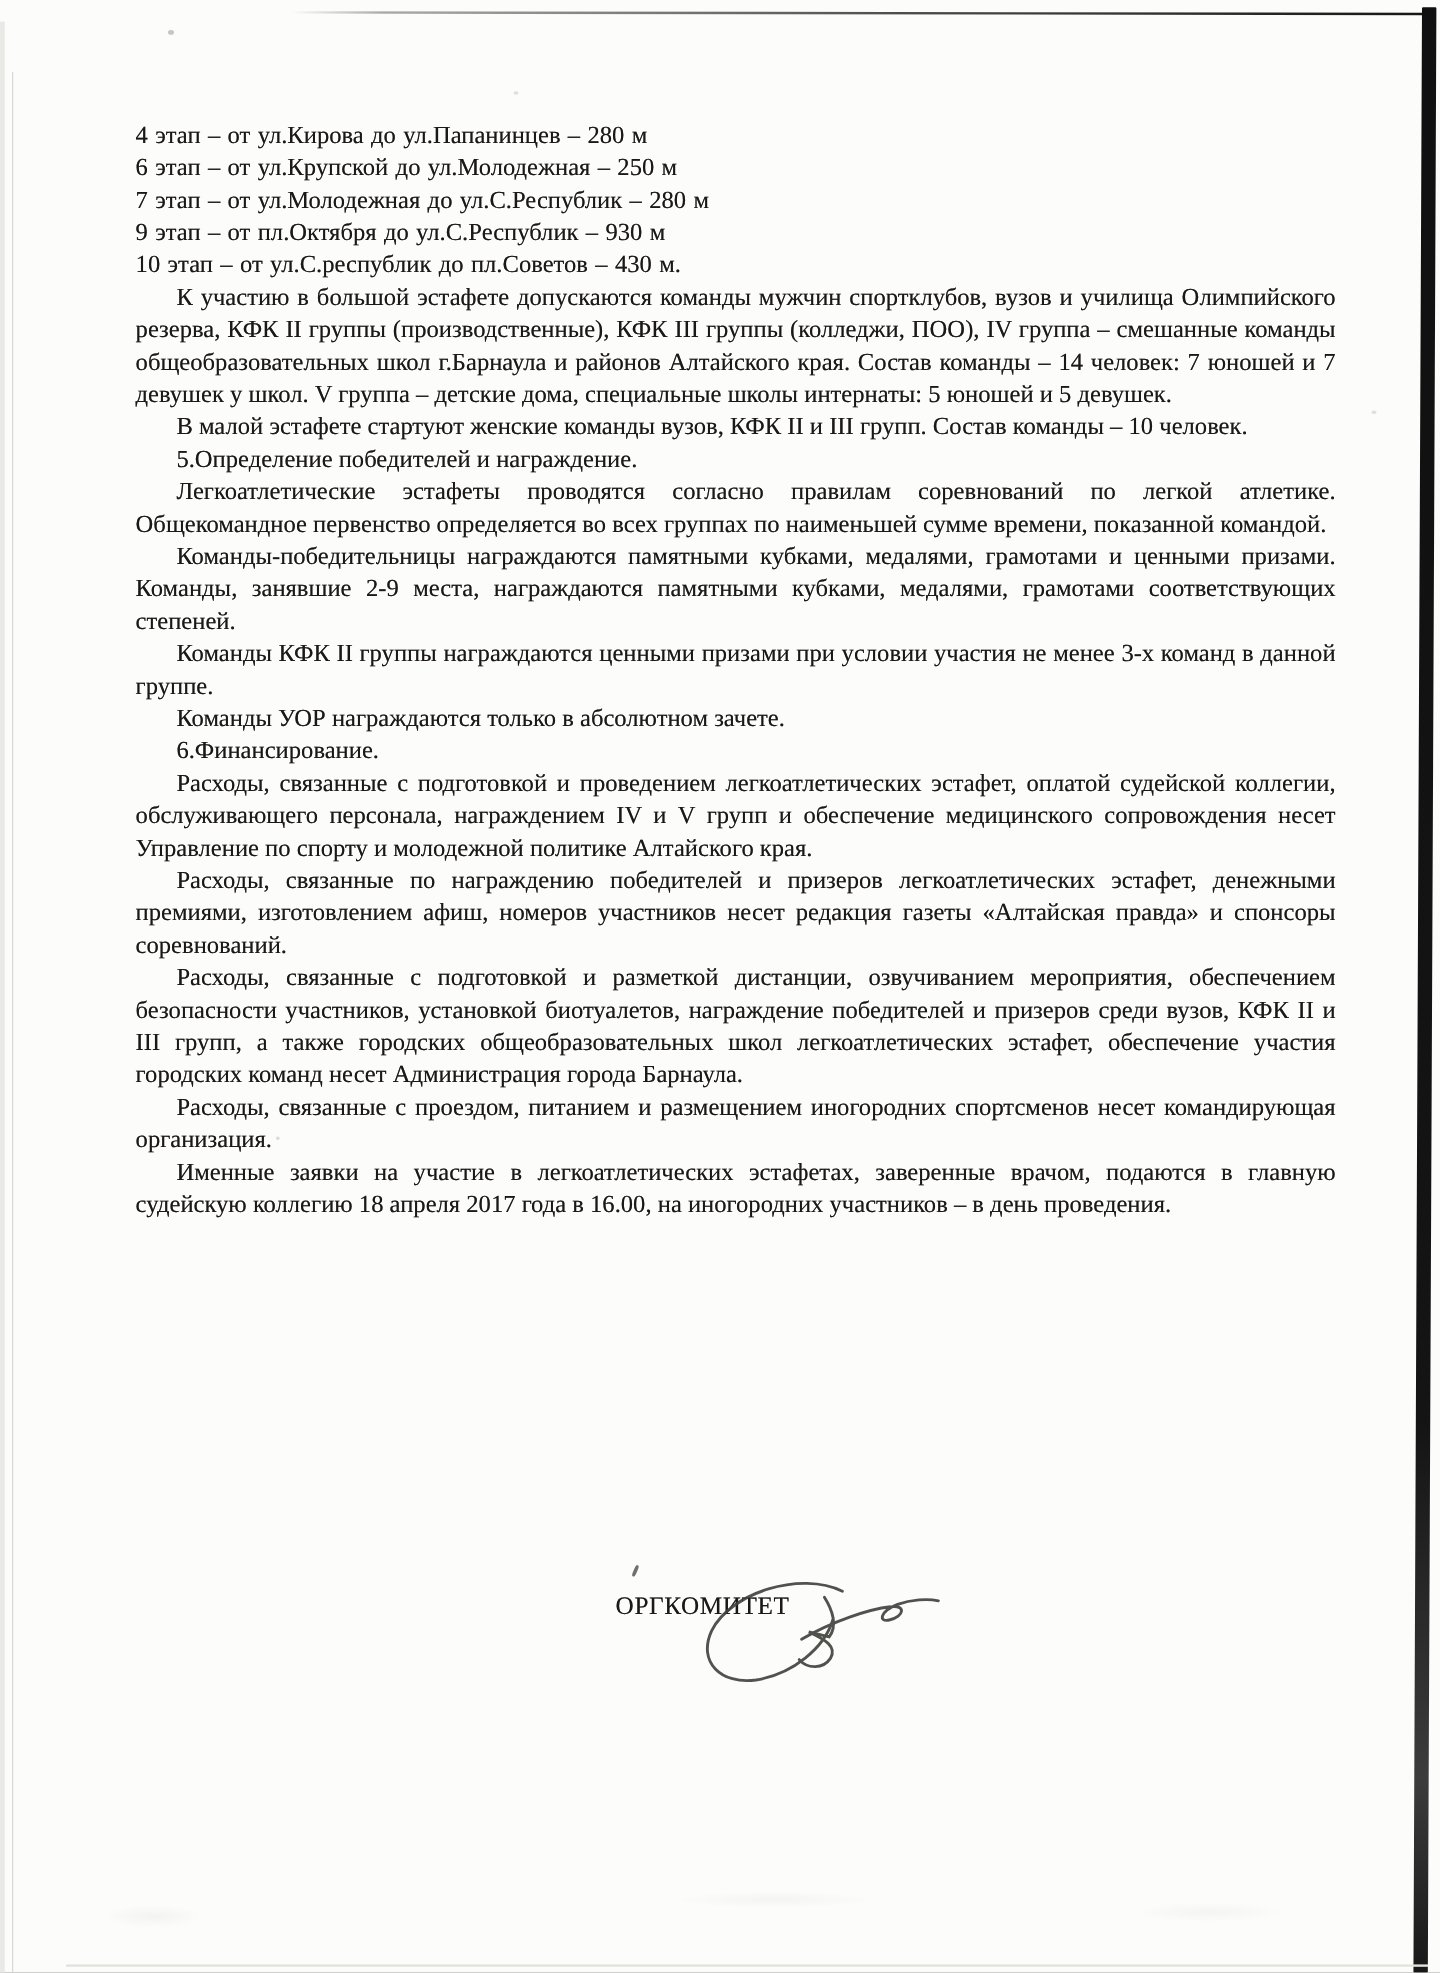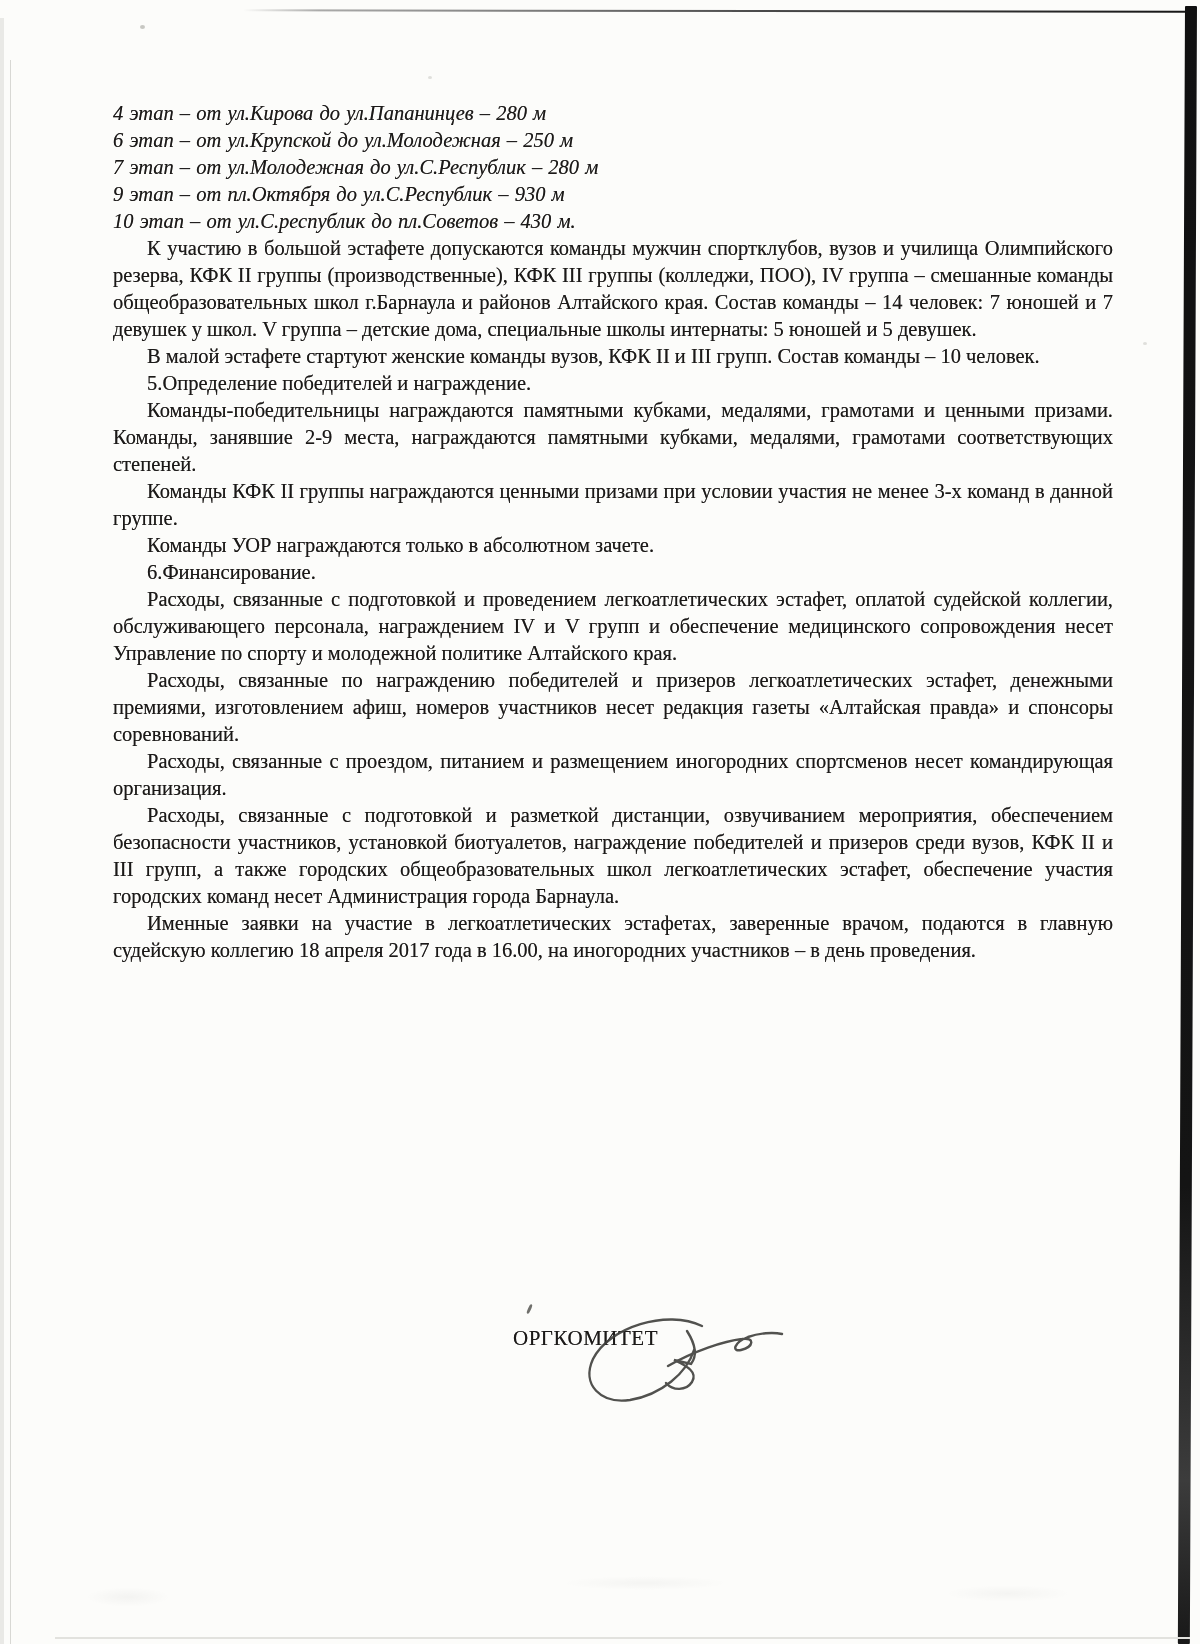--- a/index.html
+++ b/index.html
@@ -73,21 +73,21 @@
   
   .content {
     position: absolute;
     left: 113px; top: 100px;
     width: 1000px;
     font-size: 20.5px;
     line-height: 27px;
     text-shadow: 0 0 0.5px rgba(20,18,16,0.6);
   }
   .content p { margin: 0; text-align: justify; text-indent: 34px; }
-  .stage-list p { text-align: left; text-indent: 0; word-spacing: 1px; font-style: italic; }
+  .stage-list p { text-align: left; text-indent: 0; word-spacing: 1px; }
   .heading { font-weight: normal; }
   
   .signoff {
     position: absolute;
     left: 513px; top: 1326px;
     font-size: 21px;
     letter-spacing: 0.5px;
     text-shadow: 0 0 0.5px rgba(20,18,16,0.6);
   }
   .signature-svg {
@@ -119,29 +119,30 @@
       <p>6 этап – от ул.Крупской до ул.Молодежная – 250 м</p>
       <p>7 этап – от ул.Молодежная до ул.С.Республик – 280 м</p>
       <p>9 этап – от пл.Октября до ул.С.Республик – 930 м</p>
       <p>10 этап – от ул.С.республик до пл.Советов – 430 м.</p>
     </div>
 
     <p>К участию в большой эстафете допускаются команды мужчин спортклубов, вузов и училища Олимпийского резерва, КФК II группы (производственные), КФК III группы (колледжи, ПОО), IV группа – смешанные команды общеобразовательных школ г.Барнаула и районов Алтайского края. Состав команды – 14 человек: 7 юношей и 7 девушек у школ. V группа – детские дома, специальные школы интернаты: 5 юношей и 5 девушек.</p>
     <p>В малой эстафете стартуют женские команды вузов, КФК II и III групп. Состав команды – 10 человек.</p>
 
     <p class="heading">5.Определение победителей и награждение.</p>
+    <p>Легкоатлетические эстафеты проводятся согласно правилам соревнований по легкой атлетике. Общекомандное первенство определяется во всех группах по наименьшей сумме времени, показанной командой.</p>
     <p>Команды-победительницы награждаются памятными кубками, медалями, грамотами и ценными призами. Команды, занявшие 2-9 места, награждаются памятными кубками, медалями, грамотами соответствующих степеней.</p>
     <p>Команды КФК II группы награждаются ценными призами при условии участия не менее 3-х команд в данной группе.</p>
     <p>Команды УОР награждаются только в абсолютном зачете.</p>
 
     <p class="heading">6.Финансирование.</p>
     <p>Расходы, связанные с подготовкой и проведением легкоатлетических эстафет, оплатой судейской коллегии, обслуживающего персонала, награждением IV и V групп и обеспечение медицинского сопровождения несет Управление по спорту и молодежной политике Алтайского края.</p>
     <p>Расходы, связанные по награждению победителей и призеров легкоатлетических эстафет, денежными премиями, изготовлением афиш, номеров участников несет редакция газеты «Алтайская правда» и спонсоры соревнований.</p>
+    <p>Расходы, связанные с подготовкой и разметкой дистанции, озвучиванием мероприятия, обеспечением безопасности участников, установкой биотуалетов, награждение победителей и призеров среди вузов, КФК II и III групп, а также городских общеобразовательных школ легкоатлетических эстафет, обеспечение участия городских команд несет Администрация города Барнаула.</p>
     <p>Расходы, связанные с проездом, питанием и размещением иногородних спортсменов несет командирующая организация.</p>
-    <p>Расходы, связанные с подготовкой и разметкой дистанции, озвучиванием мероприятия, обеспечением безопасности участников, установкой биотуалетов, награждение победителей и призеров среди вузов, КФК II и III групп, а также городских общеобразовательных школ легкоатлетических эстафет, обеспечение участия городских команд несет Администрация города Барнаула.</p>
 
     <p>Именные заявки на участие в легкоатлетических эстафетах, заверенные врачом, подаются в главную судейскую коллегию 18 апреля 2017 года в 16.00, на иногородних участников – в день проведения.</p>
   </div>
 
   <div class="signoff">ОРГКОМИТЕТ</div>
 
   <svg class="signature-svg" viewBox="0 0 210 112" fill="none" xmlns="http://www.w3.org/2000/svg">
     <g stroke="#3f3f3c" stroke-width="2.4" stroke-linecap="round" fill="none" opacity="0.9">
       <path d="M 127 23 C 92 6, 34 24, 18 56 C 6 82, 26 101, 55 97 C 86 92, 112 70, 119 47"></path>
       <path d="M 112 28 C 119 39, 123 52, 116 61 L 99 57 C 112 63, 123 69, 117 79 C 111 88, 98 88, 91 80"></path>

